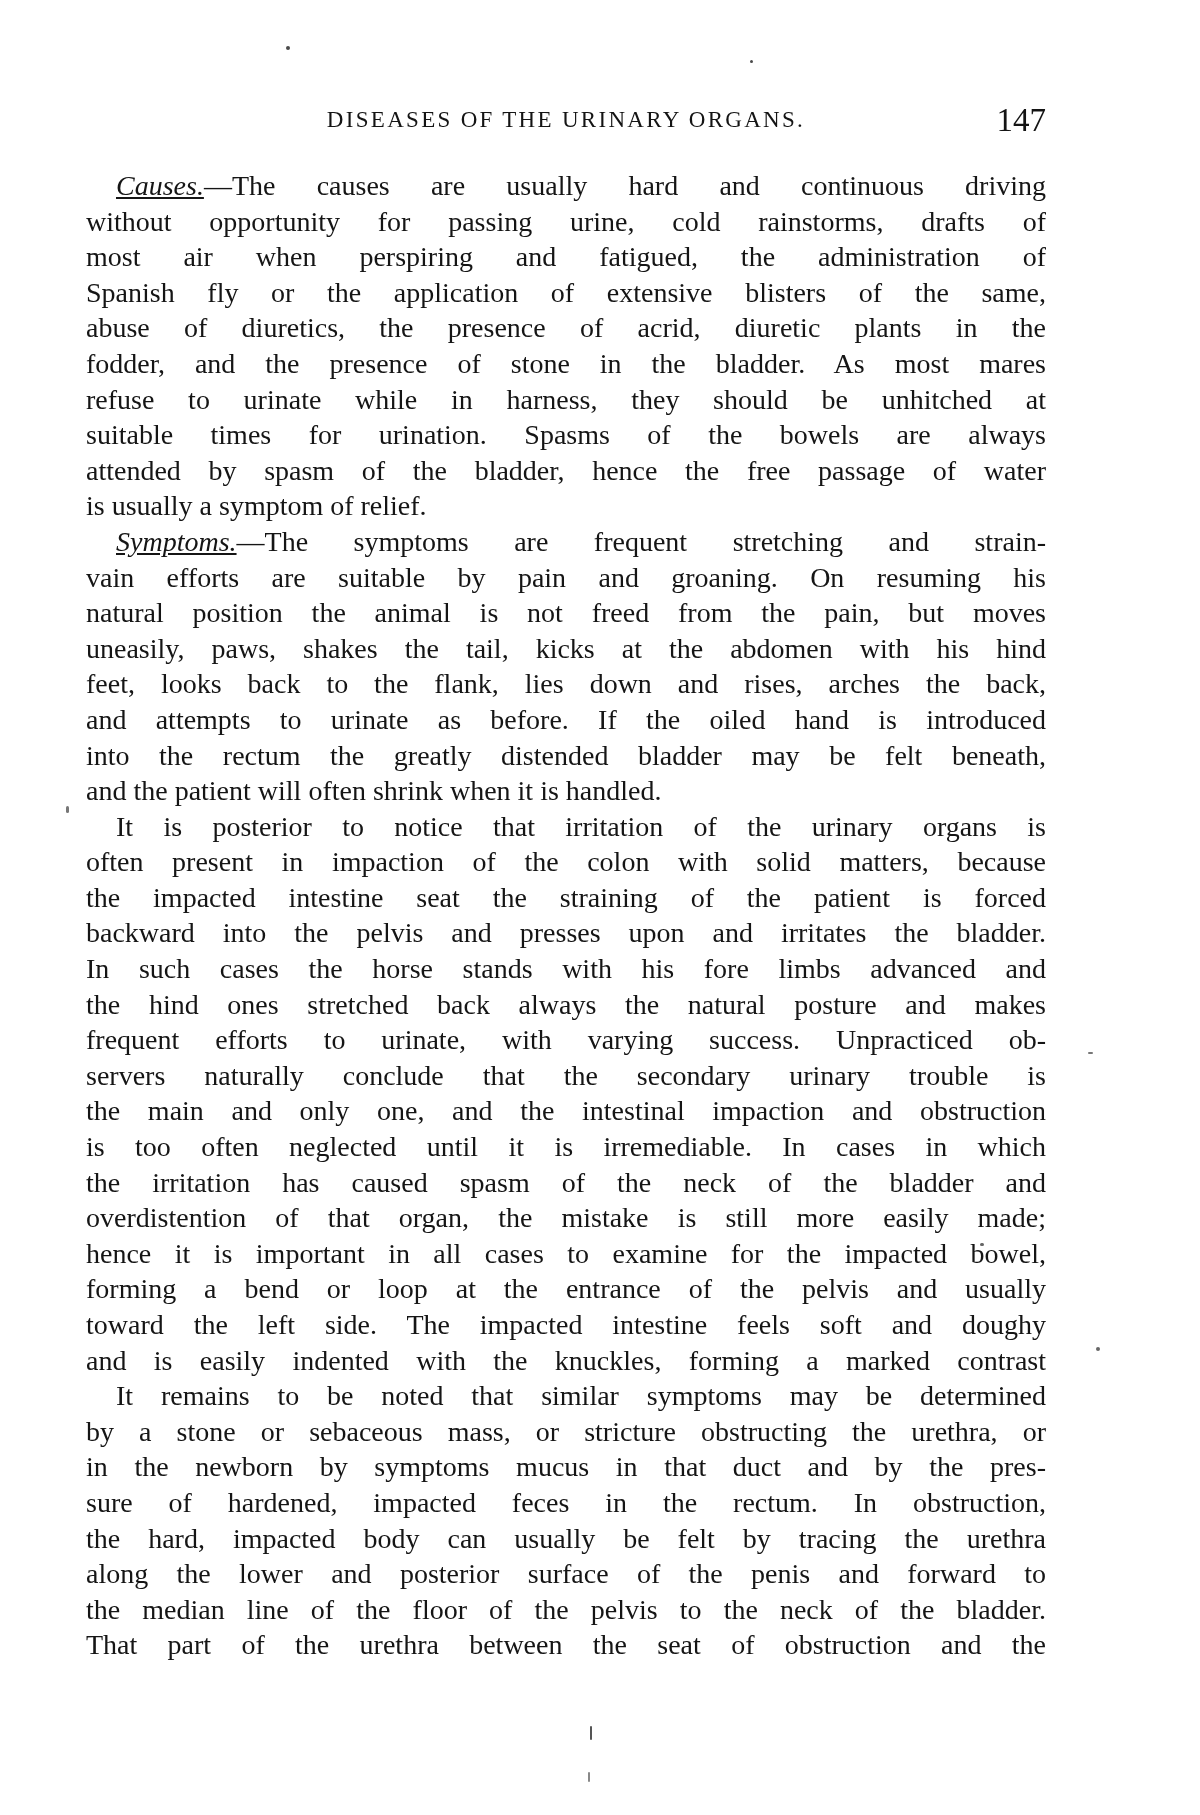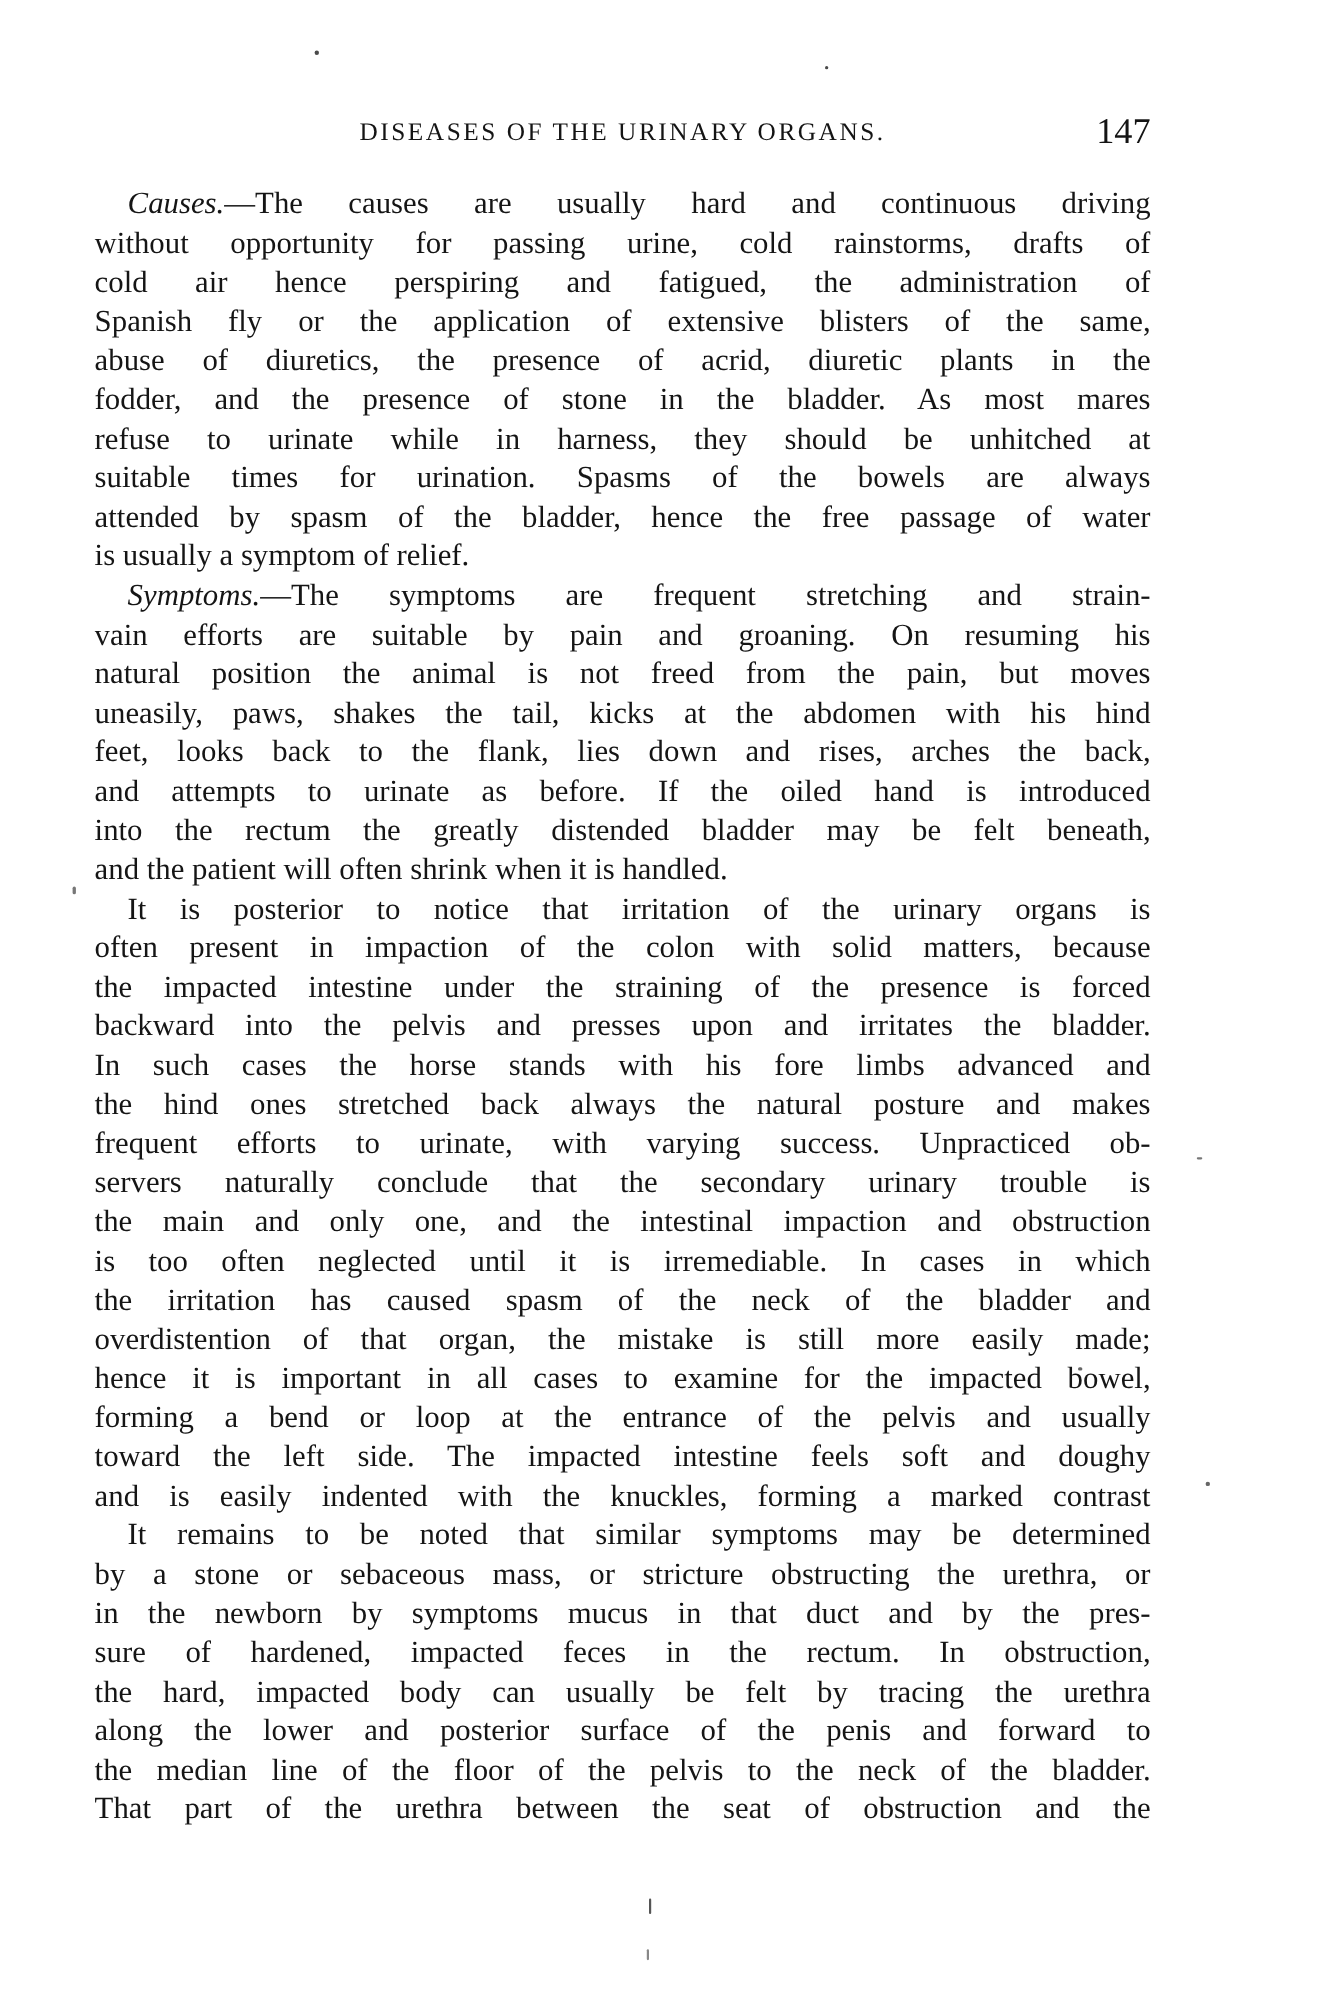--- a/index.html
+++ b/index.html
@@ -55,21 +55,21 @@
   }
   .paragraph { margin: 0; padding: 0; }
   .line {
     text-align: justify;
     text-align-last: justify;
     height: 35.6px;
     overflow: hidden;
   }
   .line.last { text-align-last: left; }
   .line.first { text-indent: 30px; }
-  .line i { font-style: italic; }
+  .line i { font-style: italic; text-decoration: underline; }
   
   .artifact {
     position: absolute;
     background: #4a4a4a;
     border-radius: 2px;
   }
   .a1 { left: 286px; top: 46px;  width: 4px; height: 4px; }
   .a2 { left: 750px; top: 60px;  width: 3px; height: 3px; }
   .a3 { left: 980px; top: 1243px; width: 4px; height: 3px; background:#666; }
   .a4 { left: 66px;  top: 806px;  width: 3px; height: 7px; background:#777; }
@@ -85,21 +85,21 @@
 
   <div class="running-header">
     <span class="title">DISEASES OF THE URINARY ORGANS.</span>
     <span class="folio">147</span>
   </div>
 
   <div class="page-body">
       <div class="paragraph">
         <div class="line first"><i>Causes.</i>—The causes are usually hard and continuous driving</div>
         <div class="line">without opportunity for passing urine, cold rainstorms, drafts of</div>
-        <div class="line">cold air hence perspiring and fatigued, the administration of</div>
+        <div class="line">most air when perspiring and fatigued, the administration of</div>
         <div class="line">Spanish fly or the application of extensive blisters of the same,</div>
         <div class="line">abuse of diuretics, the presence of acrid, diuretic plants in the</div>
         <div class="line">fodder, and the presence of stone in the bladder. As most mares</div>
         <div class="line">refuse to urinate while in harness, they should be unhitched at</div>
         <div class="line">suitable times for urination. Spasms of the bowels are always</div>
         <div class="line">attended by spasm of the bladder, hence the free passage of water</div>
         <div class="line last">is usually a symptom of relief.</div>
       </div>
       <div class="paragraph">
         <div class="line first"><i>Symptoms.</i>—The symptoms are frequent stretching and strain-</div>
@@ -107,21 +107,21 @@
         <div class="line">natural position the animal is not freed from the pain, but moves</div>
         <div class="line">uneasily, paws, shakes the tail, kicks at the abdomen with his hind</div>
         <div class="line">feet, looks back to the flank, lies down and rises, arches the back,</div>
         <div class="line">and attempts to urinate as before. If the oiled hand is introduced</div>
         <div class="line">into the rectum the greatly distended bladder may be felt beneath,</div>
         <div class="line last">and the patient will often shrink when it is handled.</div>
       </div>
       <div class="paragraph">
         <div class="line first">It is posterior to notice that irritation of the urinary organs is</div>
         <div class="line">often present in impaction of the colon with solid matters, because</div>
-        <div class="line">the impacted intestine under the straining of the presence is forced</div>
+        <div class="line">the impacted intestine seat the straining of the patient is forced</div>
         <div class="line">backward into the pelvis and presses upon and irritates the bladder.</div>
         <div class="line">In such cases the horse stands with his fore limbs advanced and</div>
         <div class="line">the hind ones stretched back always the natural posture and makes</div>
         <div class="line">frequent efforts to urinate, with varying success. Unpracticed ob-</div>
         <div class="line">servers naturally conclude that the secondary urinary trouble is</div>
         <div class="line">the main and only one, and the intestinal impaction and obstruction</div>
         <div class="line">is too often neglected until it is irremediable. In cases in which</div>
         <div class="line">the irritation has caused spasm of the neck of the bladder and</div>
         <div class="line">overdistention of that organ, the mistake is still more easily made;</div>
         <div class="line">hence it is important in all cases to examine for the impacted bowel,</div>

